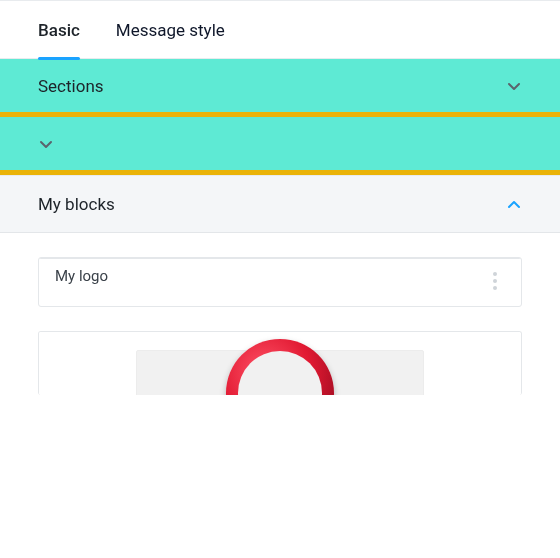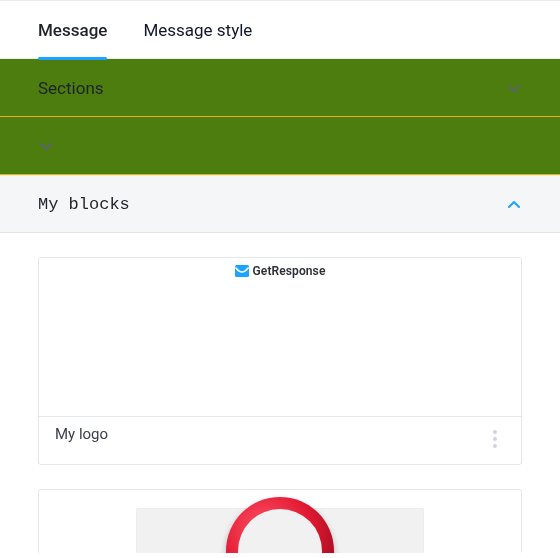--- a/index.html
+++ b/index.html
@@ -46,31 +46,30 @@
     border-radius: 2px;
   }
 
   
   .acc-row {
     display: flex;
     align-items: center;
     justify-content: space-between;
     padding: 0 38px;
     height: 58px;
-    border-bottom: 1px solid #eab308;
+    border-bottom: 5px solid #eab308;
     font-size: 17px;
     color: #1d2329;
-    background: #4d7c0f;
+    background: #5eead4;
     cursor: pointer;
   }
   .acc-row.expanded {
     background: #f4f6f8;
     border-top: 1px solid #e8ebee;
     border-bottom: 1px solid #e3e6e9;
-    font-family: Liberation Mono, monospace;
   }
   .chev { width: 16px; height: 16px; display: block; }
   .chev.down { stroke: #5b646d; }
   .chev.up { stroke: #1aa3ff; }
   svg.chev path { fill: none; stroke-width: 2; stroke-linecap: round; stroke-linejoin: round; }
 
   
   .blocks-area {
     padding: 24px 38px 0 38px;
   }
@@ -158,21 +157,21 @@
     border-radius: 50%;
     background: #f1f1f1;
   }
 </style>
 </head>
 <body>
 
 <div class="panel">
 
   <div class="tabs">
-    <div class="tab active">Message</div>
+    <div class="tab active">Basic</div>
     <div class="tab">Message style</div>
   </div>
 
   <div class="acc-row">
     <span>Sections</span>
     <svg class="chev down" viewBox="0 0 16 16">
         <path d="M3 6 L8 11 L13 6"></path>
       </svg>
   </div>
 
@@ -185,31 +184,20 @@
   <div class="acc-row expanded">
     <span>My blocks</span>
     <svg class="chev up" viewBox="0 0 16 16">
         <path d="M3 11 L8 6 L13 11"></path>
       </svg>
   </div>
 
   <div class="blocks-area">
 
     <div class="block-card">
-      <div class="block-preview">
-        <div class="gr-logo">
-          <span class="gr-mark">
-            <svg viewBox="0 0 14 12" width="14" height="12">
-              <rect x="0" y="0" width="14" height="12" rx="1.5" fill="#1aa3ff"></rect>
-              <path d="M1 3 Q7 11 13 3" fill="none" stroke="#fff" stroke-width="1.6" stroke-linecap="round"></path>
-            </svg>
-          </span>
-          <span class="gr-text">GetResponse</span>
-        </div>
-      </div>
       <div class="block-footer">
         <span>My logo</span>
         <div class="kebab">
           <span></span>
             <span></span>
             <span></span>
         </div>
       </div>
     </div>
 

